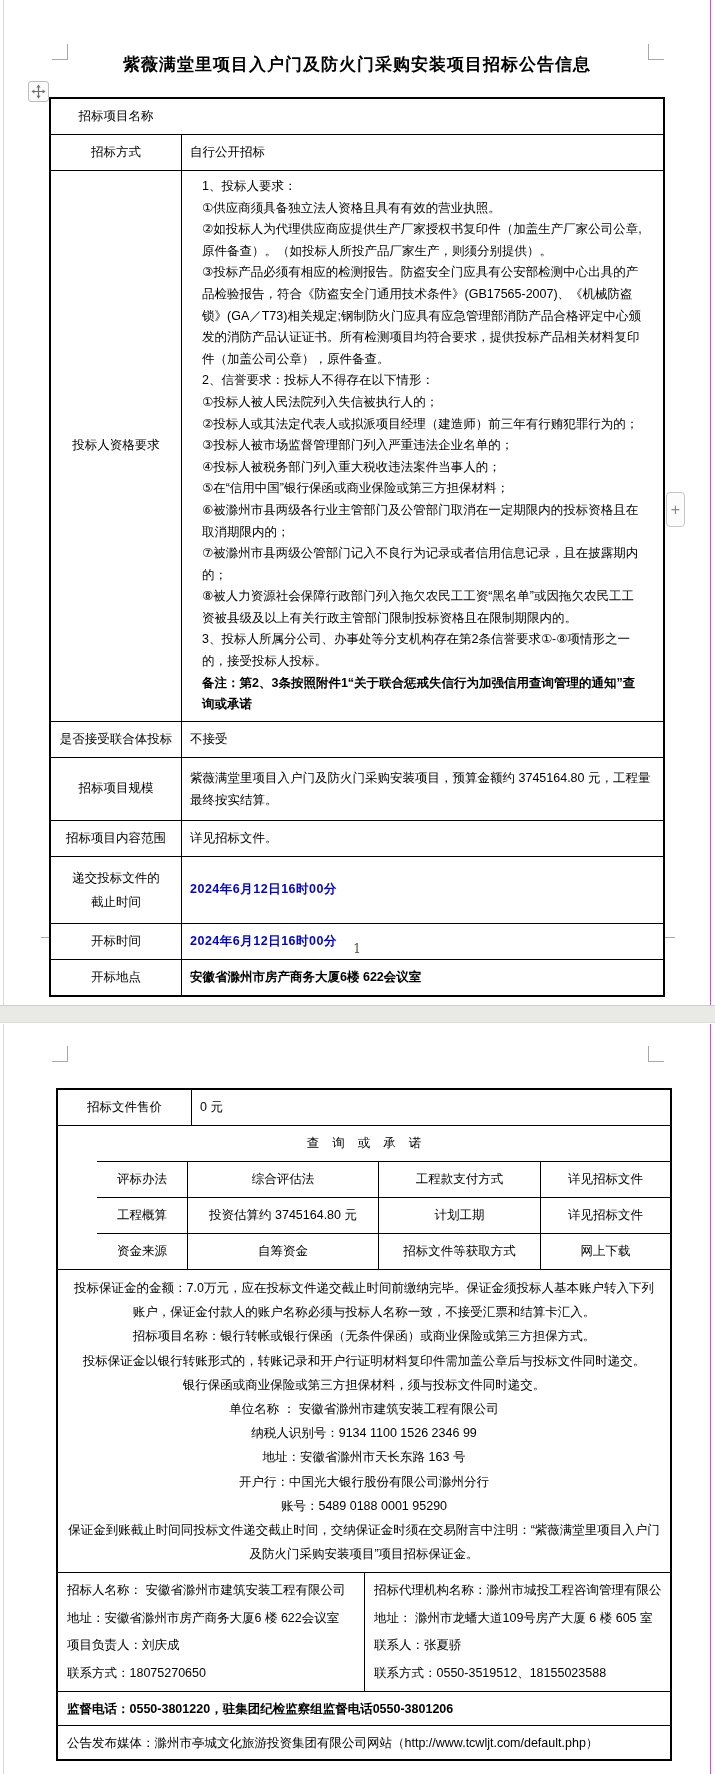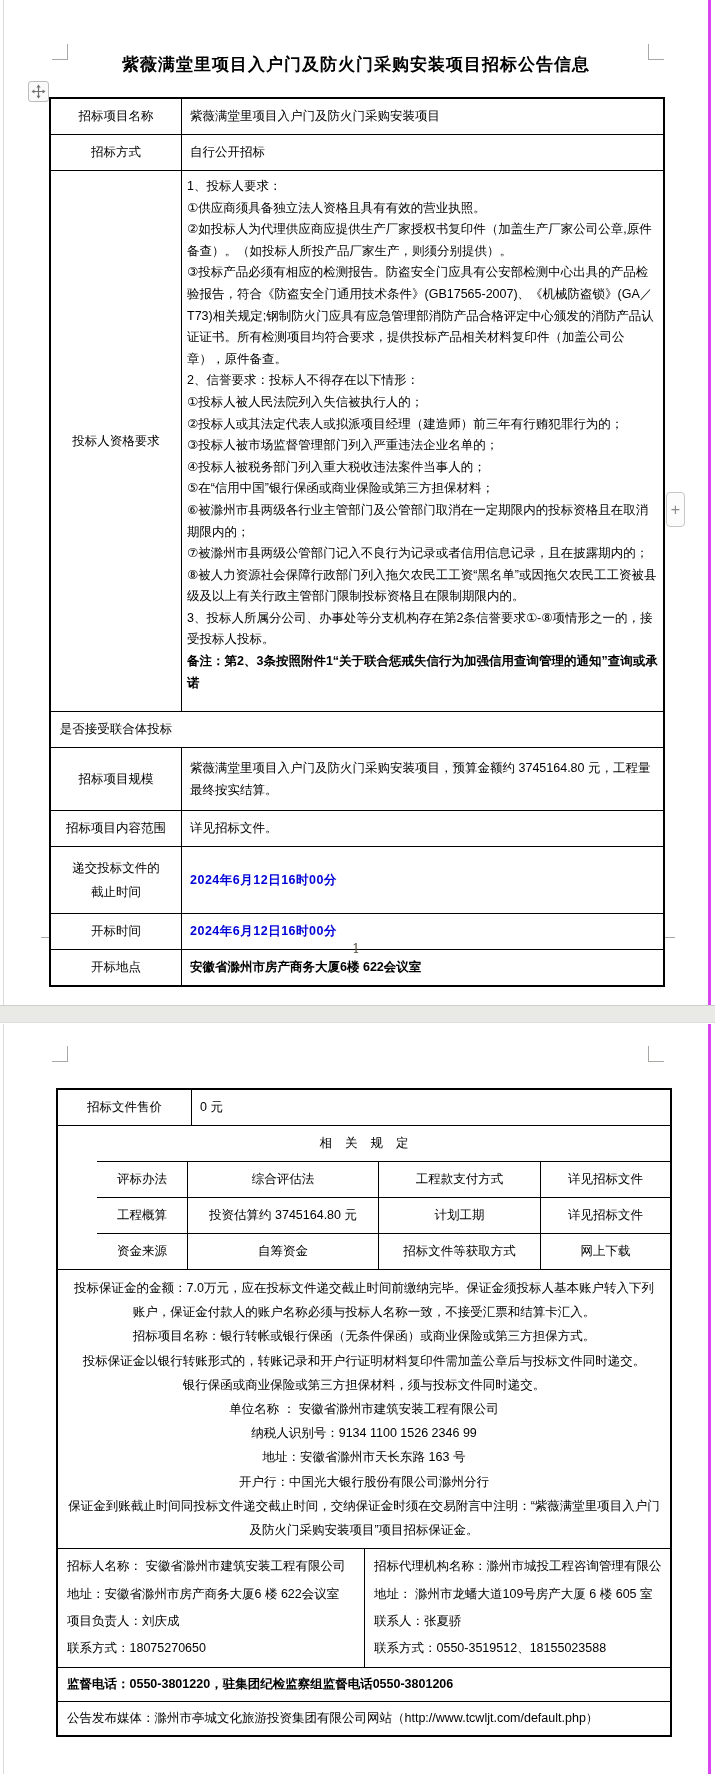--- a/index.html
+++ b/index.html
@@ -5,21 +5,21 @@
   html,body{margin:0;padding:0;}
   body{
     width:715px;height:1774px;position:relative;overflow:hidden;
     background:#ffffff;
     font-family:"Liberation Sans","DejaVu Sans",sans-serif;
     color:#000;
   }
   .canvas{position:absolute;inset:0;}
   .page{
     position:absolute;left:3px;width:708px;background:#fff;
-    border-left:1px solid #d9d9d5;border-right:3px solid #d946ef;
+    border-left:1px solid #d9d9d5;border-right:1px solid #d946ef;
     box-sizing:border-box;
   }
   .page1{top:0;height:1005px;}
   .page-gap{
     position:absolute;left:0;top:1005px;width:715px;height:18px;
     background:#e9e9e6;border-top:1px solid #cfcfcb;border-bottom:1px solid #dededa;
     box-sizing:border-box;
   }
   .page2{top:1024px;height:750px;}
 
@@ -64,21 +64,21 @@
   }
   .cell:first-child{border-left:none;}
   .lab{justify-content:center;text-align:center;flex-direction:column;}
   .w-lab{width:130px;flex:none;}
   .w-val{flex:1;}
   .h28{min-height:28px;}
   .h27{min-height:27px;}
   .h26{min-height:26px;}
   .h52{min-height:52px;}
   .h55{min-height:55px;}
-  .qual-cell{display:block;padding:5px 5px;min-height:540px;line-height:21.6px;}
+  .qual-cell{display:block;padding:5px 20px;min-height:540px;line-height:21.6px;}
   .qual-cell p{margin:0;}
   .note{font-weight:700;}
   .blue-date{color:#0000d8;font-weight:700;letter-spacing:0.5px;}
   .bold{font-weight:700;}
   .two-line div{line-height:24px;}
   .pageno{
     position:absolute;top:942px;left:0;width:100%;text-align:center;
     font-family:"DejaVu Serif","Liberation Serif",serif;font-size:12px;color:#55503f;
   }
 
@@ -115,21 +115,20 @@
         </svg>
       </span>
     </button>
 
     <h1 class="doc-title">紫薇满堂里项目入户门及防火门采购安装项目招标公告信息</h1>
 
     <div class="tbl tbl1">
 
       <div class="trow h28">
         <div class="cell lab w-lab">招标项目名称</div>
-        <div class="cell w-val">紫薇满堂里项目入户门及防火门采购安装项目</div>
       </div>
 
       <div class="trow h28">
         <div class="cell lab w-lab">招标方式</div>
         <div class="cell w-val">自行公开招标</div>
       </div>
 
       <div class="trow">
         <div class="cell lab w-lab">投标人资格要求</div>
         <div class="cell w-val qual-cell">
@@ -146,20 +145,21 @@
           <p>⑥被滁州市县两级各行业主管部门及公管部门取消在一定期限内的投标资格且在取消期限内的；</p>
           <p>⑦被滁州市县两级公管部门记入不良行为记录或者信用信息记录，且在披露期内的；</p>
           <p>⑧被人力资源社会保障行政部门列入拖欠农民工工资“黑名单”或因拖欠农民工工资被县级及以上有关行政主管部门限制投标资格且在限制期限内的。</p>
           <p>3、投标人所属分公司、办事处等分支机构存在第2条信誉要求①-⑧项情形之一的，接受投标人投标。</p>
           <p class="note">备注：第2、3条按照附件1“关于联合惩戒失信行为加强信用查询管理的通知”查询或承诺</p>
         </div>
       </div>
 
       <div class="trow h26">
         <div class="cell lab w-lab">是否接受联合体投标</div>
+        <div class="cell w-val">不接受</div>
       </div>
 
       <div class="trow h52">
         <div class="cell lab w-lab">招标项目规模</div>
         <div class="cell w-val" style="line-height:22px;">紫薇满堂里项目入户门及防火门采购安装项目，预算金额约 3745164.80 元，工程量最终按实结算。</div>
       </div>
 
       <div class="trow h28">
         <div class="cell lab w-lab">招标项目内容范围</div>
         <div class="cell w-val">详见招标文件。</div>
@@ -196,21 +196,21 @@
     <div class="mark tr" style="left:644px;top:22px;"></div>
 
     <div class="tbl tbl2">
 
       <div class="trow h26">
         <div class="cell lab w-lab2">招标文件售价</div>
         <div class="cell w-val">0 元</div>
       </div>
 
       <div class="trow h27">
-        <div class="cell info-head">相关规定</div>
+        <div class="cell info-head">查询或承诺</div>
       </div>
 
       <div class="trow h23">
         <div class="cell g1">评标办法</div>
         <div class="cell g2">综合评估法</div>
         <div class="cell g3">工程款支付方式</div>
         <div class="cell g4">详见招标文件</div>
       </div>
 
       <div class="trow h23">
@@ -230,20 +230,21 @@
       <div class="trow">
         <div class="cell w-val deposit-cell">
           <p>投标保证金的金额：7.0万元，应在投标文件递交截止时间前缴纳完毕。保证金须投标人基本账户转入下列账户，保证金付款人的账户名称必须与投标人名称一致，不接受汇票和结算卡汇入。</p>
           <p>招标项目名称：银行转帐或银行保函（无条件保函）或商业保险或第三方担保方式。</p>
           <p>投标保证金以银行转账形式的，转账记录和开户行证明材料复印件需加盖公章后与投标文件同时递交。</p>
           <p>银行保函或商业保险或第三方担保材料，须与投标文件同时递交。</p>
           <p>单位名称 ： 安徽省滁州市建筑安装工程有限公司</p>
           <p>纳税人识别号：9134 1100 1526 2346 99</p>
           <p>地址：安徽省滁州市天长东路 163 号</p>
           <p>开户行：中国光大银行股份有限公司滁州分行</p>
+          <p>账号：5489 0188 0001 95290</p>
           <p>保证金到账截止时间同投标文件递交截止时间，交纳保证金时须在交易附言中注明：“紫薇满堂里项目入户门及防火门采购安装项目”项目招标保证金。</p>
         </div>
       </div>
 
       <div class="trow">
         <div class="cell contact-cell">
           <div>招标人名称： 安徽省滁州市建筑安装工程有限公司</div>
           <div>地址：安徽省滁州市房产商务大厦6 楼 622会议室</div>
           <div>项目负责人：刘庆成</div>
           <div>联系方式：18075270650</div>

